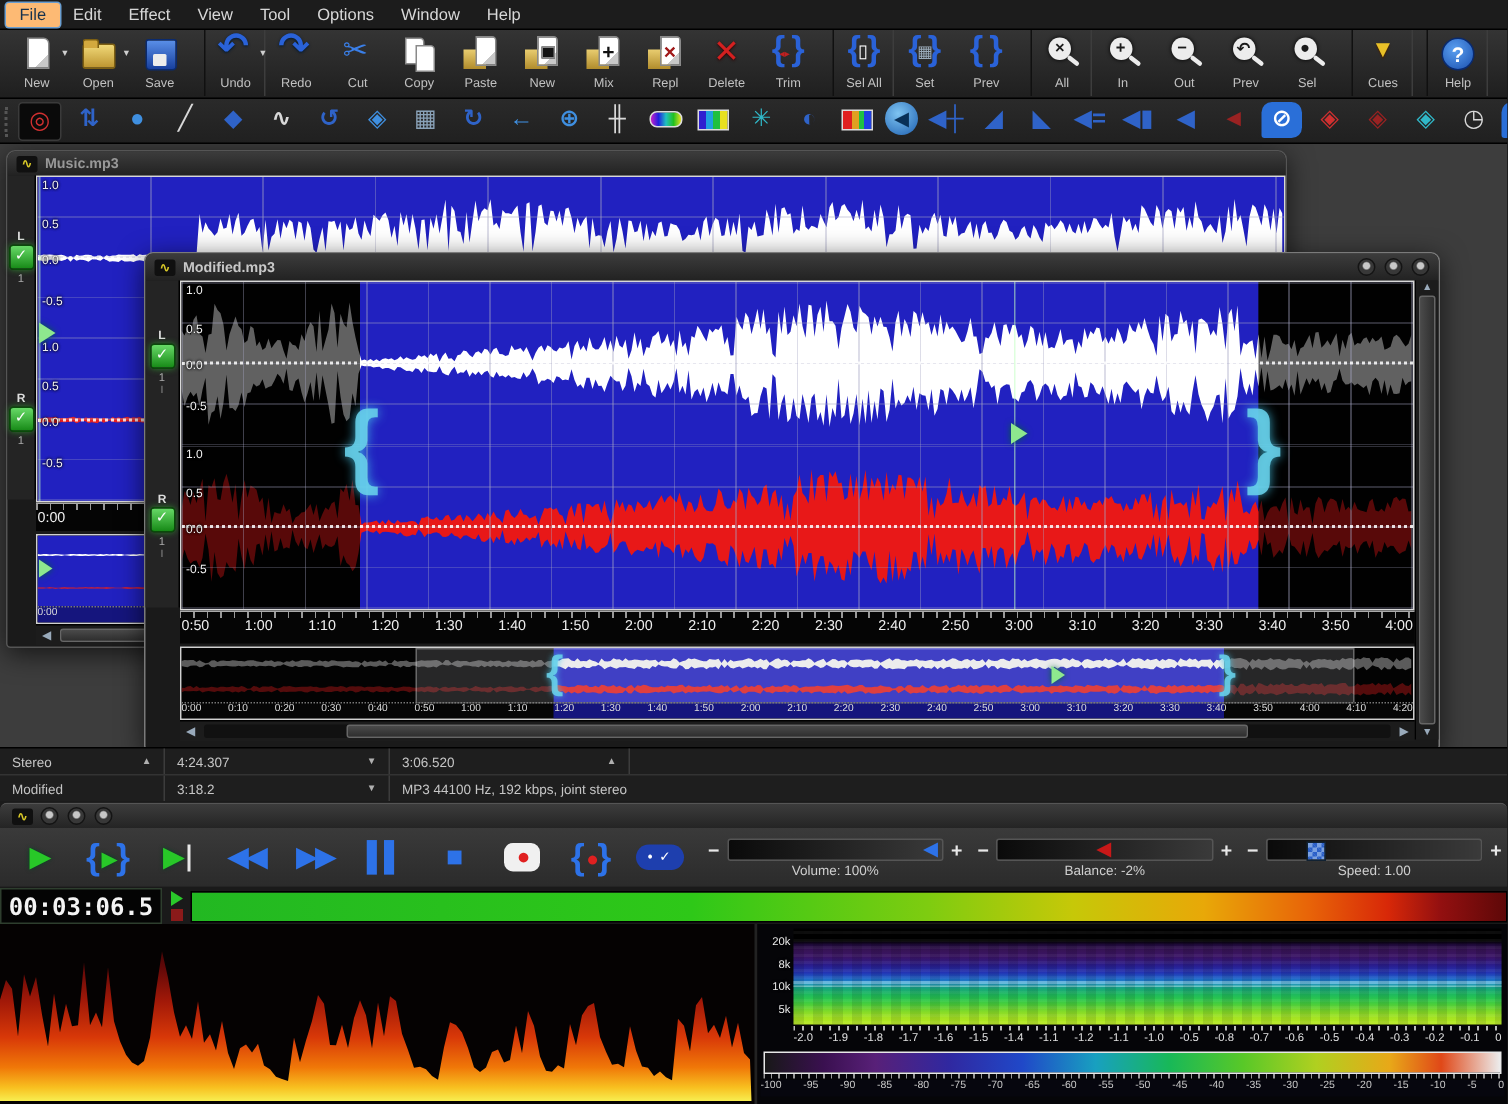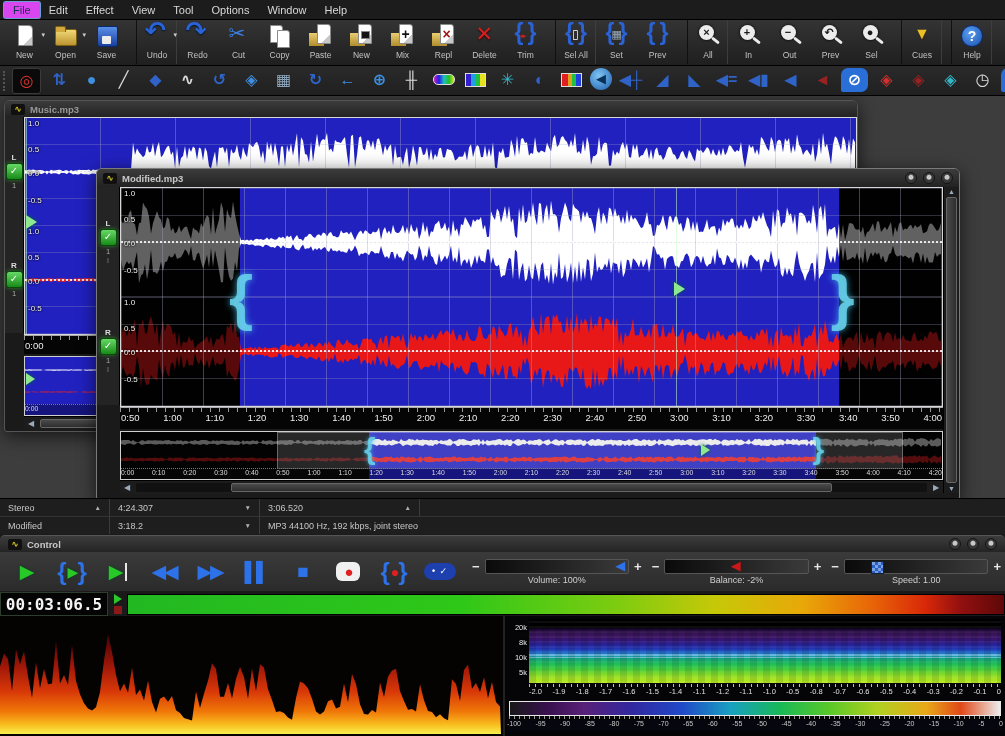--- a/index.html
+++ b/index.html
@@ -1,21 +1,21 @@
 <!DOCTYPE html>
 <html><head>
 <meta charset="utf-8">
 <style>
   html,body{margin:0;padding:0;background:#111}
   body{font-family:"Liberation Sans","DejaVu Sans",sans-serif;-webkit-font-smoothing:antialiased}
   .app{position:relative;width:1005px;height:736px;background:#1b1b1b;overflow:hidden;color:#ccc}
   
   .menubar{position:absolute;left:0;top:0;width:100%;height:20px;background:#1c1c1c;display:flex;align-items:center;padding-left:4px;box-sizing:border-box;border-bottom:1px solid #000}
   .menu-item{font-size:11px;color:#d8d8d8;padding:2px 9px;border-radius:2px;cursor:default}
-  .menu-item[data-active="1"]{background:#d946ef;color:#16324e;box-shadow:0 0 0 1px #6a9ed0}
+  .menu-item[data-active="1"]{background:#fdba74;color:#16324e;box-shadow:0 0 0 1px #6a9ed0}
   
   .toolbar{position:absolute;left:0;top:20px;width:100%;height:46px;background:linear-gradient(#343434,#1f1f1f);display:flex;align-items:flex-start;padding-left:4px;box-sizing:border-box;border-bottom:1px solid #000}
   .tb-btn{position:relative;width:41px;height:44px;display:flex;flex-direction:column;align-items:center;padding-top:3px;box-sizing:border-box}
   .tb-btn[data-gap="1"]{margin-left:9px;border-left:1px solid #101010;box-shadow:-1px 0 0 #3d3d3d inset}
   .tbi{position:relative;width:28px;height:27px}
   .tbi::before,.tbi::after{position:absolute;content:""}
   .tb-label{font-size:8.5px;color:#c2c2c2;margin-top:0px;white-space:nowrap}
   .dd{position:absolute;right:0px;top:11px;font-size:7px;color:#cfcfcf}
   .sub{position:absolute;z-index:2;font-weight:bold}
   [data-icon="page"] .tbi::before{left:7px;top:2px;width:13px;height:19px;background:linear-gradient(135deg,#fff 72%,#c8c8c8 72%);border:1px solid #8a8a8a;border-radius:0 4px 0 0}
@@ -785,21 +785,20 @@
         </div>
       <div class="scell" style="flex:1;border-right:none;justify-content:flex-start">
           <span>MP3 44100 Hz, 192 kbps, joint stereo</span>
         </div>
     </div>
   </div>
 
   <div class="controlwin">
     <div class="ctl-title">
       <span class="gw-icon">∿</span>
-      <span class="win-title">Control</span>
       <span class="win-dots">
         <span></span>
         <span></span>
         <span></span>
       </span>
     </div>
     <div class="ctl-row">
       <span style="display:flex;gap:2px">
 
           <div class="ctl-btn" data-variant="plain" data-tone="green">

